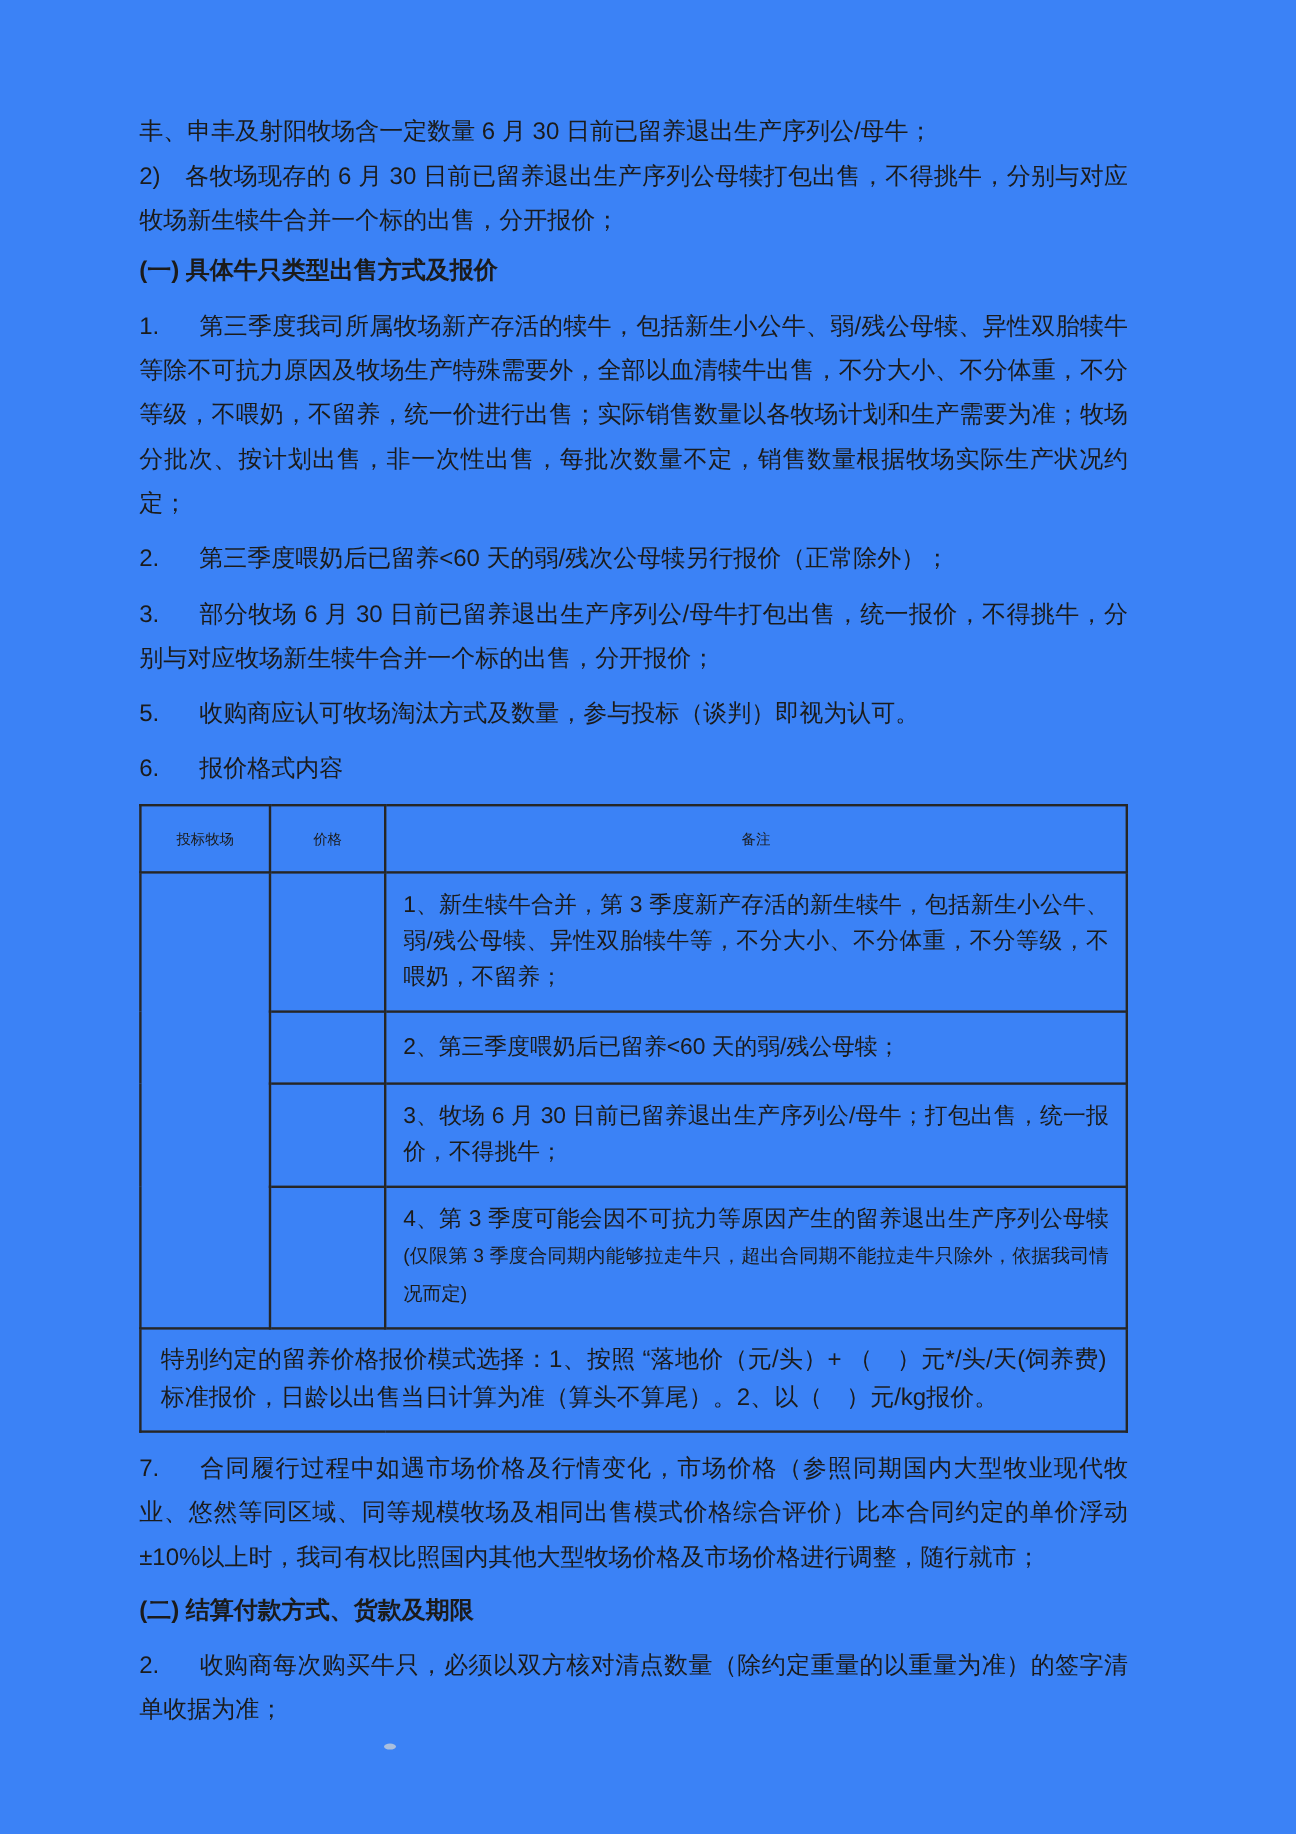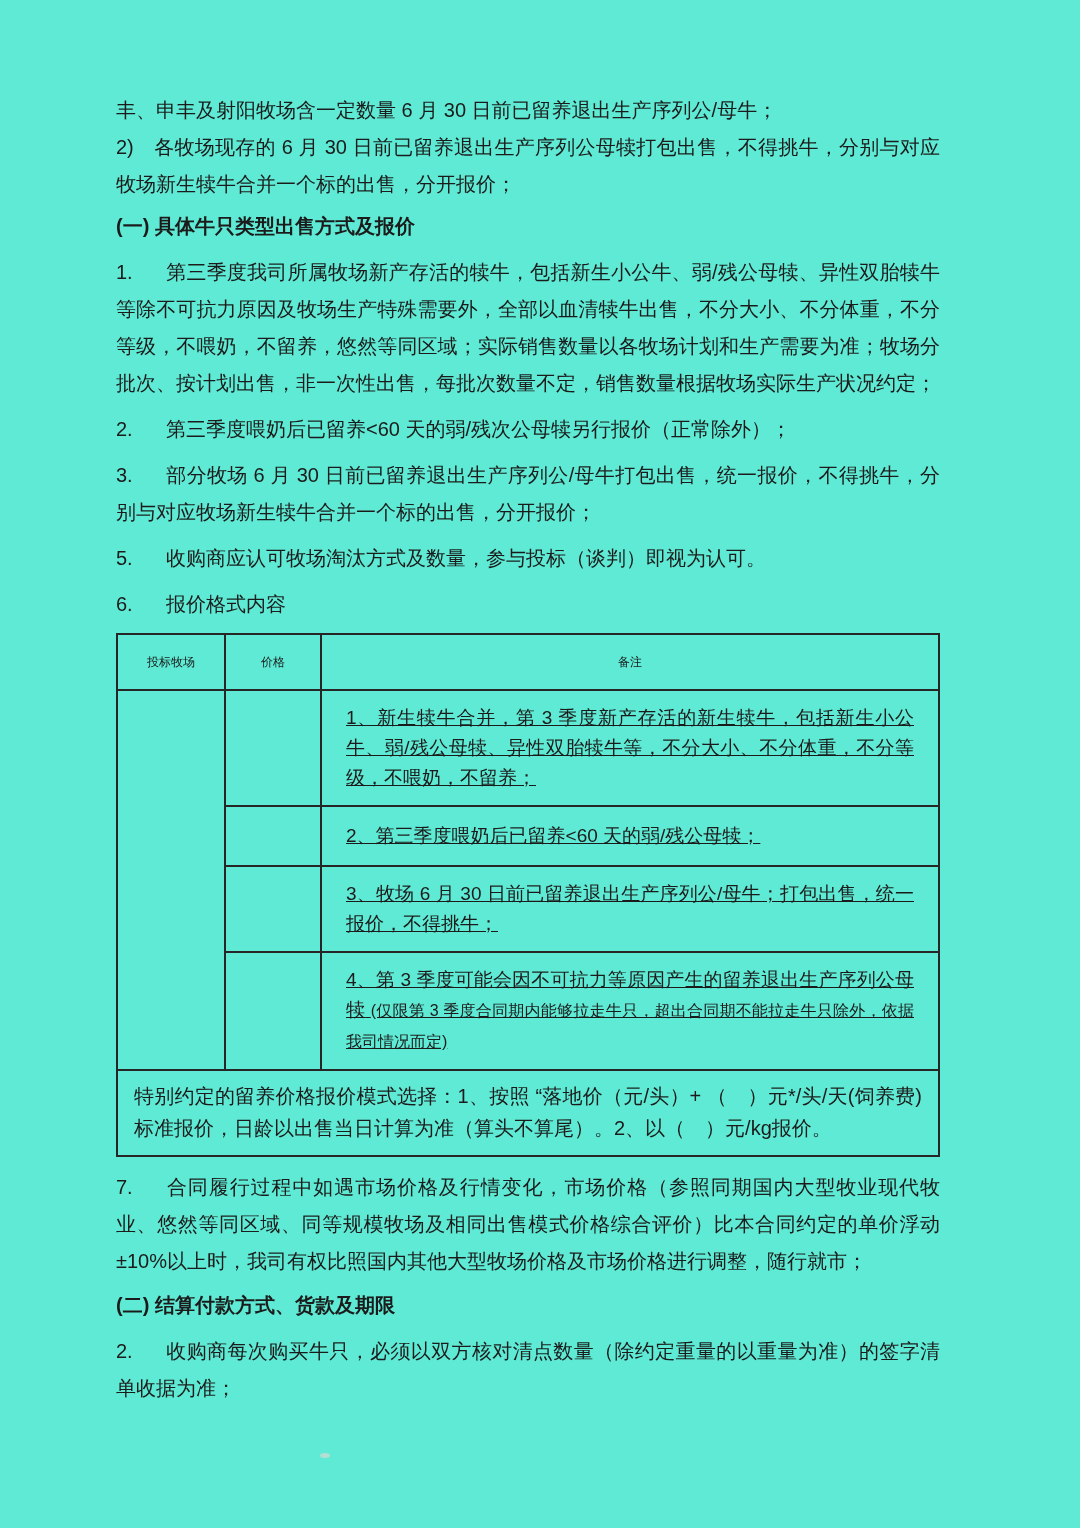--- a/index.html
+++ b/index.html
@@ -2,21 +2,21 @@
 <html><head>
 <meta charset="utf-8">
 <style>
   html,body{margin:0;padding:0;}
   body{
     width:1080px;height:1528px;background:#fbfbfa;overflow:hidden;
     font-family:"Liberation Sans","DejaVu Sans",sans-serif;color:#1b1b1b;
   }
   .page{
     position:relative;box-sizing:border-box;width:1080px;height:1528px;
-    padding:92px 140px 0 116px;background:#5eead4;
+    padding:92px 140px 0 116px;background:#3b82f6;
   }
   p{margin:0;}
   .body-line,.item{
     font-size:20px;line-height:37px;text-align:justify;text-justify:inter-character;
   }
   .item{margin-top:9px;}
   .num{display:inline-block;min-width:50px;}
   .num-sm{display:inline-block;min-width:38px;}
   .sec{
     font-size:21px;font-weight:bold;line-height:40px;margin:5px 0 0;
@@ -29,23 +29,22 @@
   }
   table.quote th,table.quote td{
     border:2px solid #262626;vertical-align:middle;
   }
   table.quote th{
     font-size:12px;font-weight:normal;height:54px;text-align:center;padding:0 4px;
   }
   td.farm-cell{height:auto;}
   td.price-cell{height:56px;}
   td.note-cell{
-    font-size:19px;line-height:30px;padding:12px 24px;text-align:justify;
+    font-size:19px;line-height:30px;padding:12px 14px;text-align:justify;
     text-justify:inter-character;
-    text-decoration:underline;
   }
   .note-small{font-size:16px;}
   tr.tfoot td{
     font-size:20px;line-height:32px;padding:9px 16px 11px;text-align:justify;
     text-justify:inter-character;
   }
   
   .smudge{
     position:absolute;left:320px;bottom:70px;width:10px;height:5px;
     background:#d8d8d4;border-radius:50%;opacity:.7;
@@ -56,21 +55,21 @@
 
 <div class="page">
 
   <p class="body-line">丰、申丰及射阳牧场含一定数量 6 月 30 日前已留养退出生产序列公/母牛；</p>
 
   <p class="body-line"><span class="num-sm">2)</span><span>各牧场现存的 6 月 30 日前已留养退出生产序列公母犊打包出售，不得挑牛，分别与对应牧场新生犊牛合并一个标的出售，分开报价；</span></p>
 
 
   <p class="sub">(一) 具体牛只类型出售方式及报价</p>
 
-  <p class="item"><span class="num">1.</span><span>第三季度我司所属牧场新产存活的犊牛，包括新生小公牛、弱/残公母犊、异性双胎犊牛等除不可抗力原因及牧场生产特殊需要外，全部以血清犊牛出售，不分大小、不分体重，不分等级，不喂奶，不留养，悠然等同区域；实际销售数量以各牧场计划和生产需要为准；牧场分批次、按计划出售，非一次性出售，每批次数量不定，销售数量根据牧场实际生产状况约定；</span></p>
+  <p class="item"><span class="num">1.</span><span>第三季度我司所属牧场新产存活的犊牛，包括新生小公牛、弱/残公母犊、异性双胎犊牛等除不可抗力原因及牧场生产特殊需要外，全部以血清犊牛出售，不分大小、不分体重，不分等级，不喂奶，不留养，统一价进行出售；实际销售数量以各牧场计划和生产需要为准；牧场分批次、按计划出售，非一次性出售，每批次数量不定，销售数量根据牧场实际生产状况约定；</span></p>
 
   <p class="item"><span class="num">2.</span><span>第三季度喂奶后已留养&lt;60 天的弱/残次公母犊另行报价（正常除外）；</span></p>
 
   <p class="item"><span class="num">3.</span><span>部分牧场 6 月 30 日前已留养退出生产序列公/母牛打包出售，统一报价，不得挑牛，分别与对应牧场新生犊牛合并一个标的出售，分开报价；</span></p>
 
 
   <p class="item"><span class="num">5.</span><span>收购商应认可牧场淘汰方式及数量，参与投标（谈判）即视为认可。</span></p>
 
   <p class="item"><span class="num">6.</span><span>报价格式内容</span></p>
 

